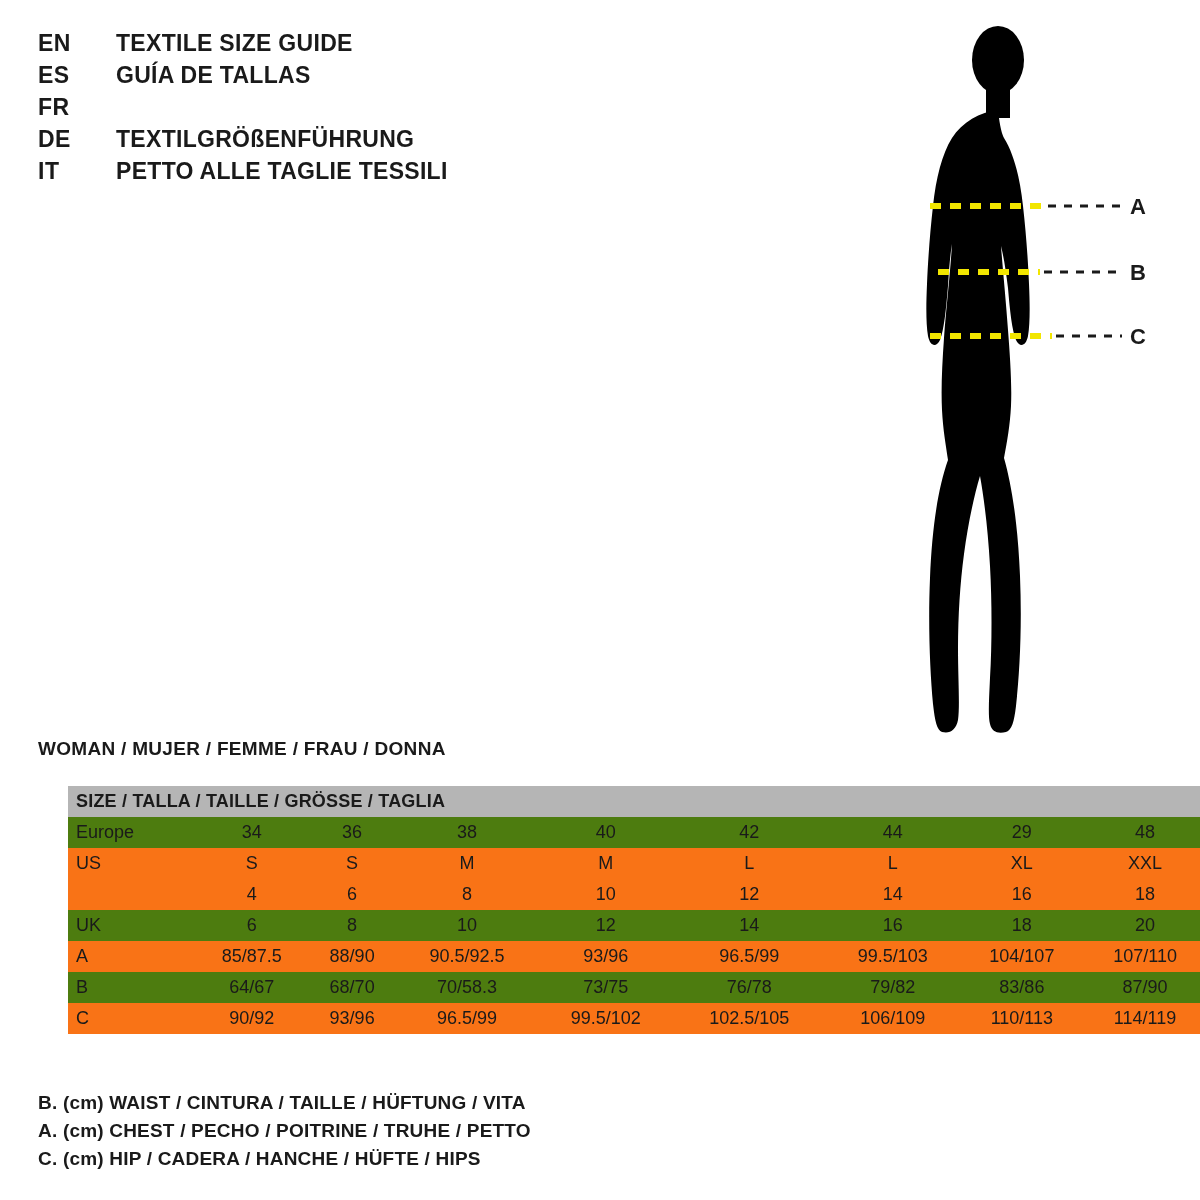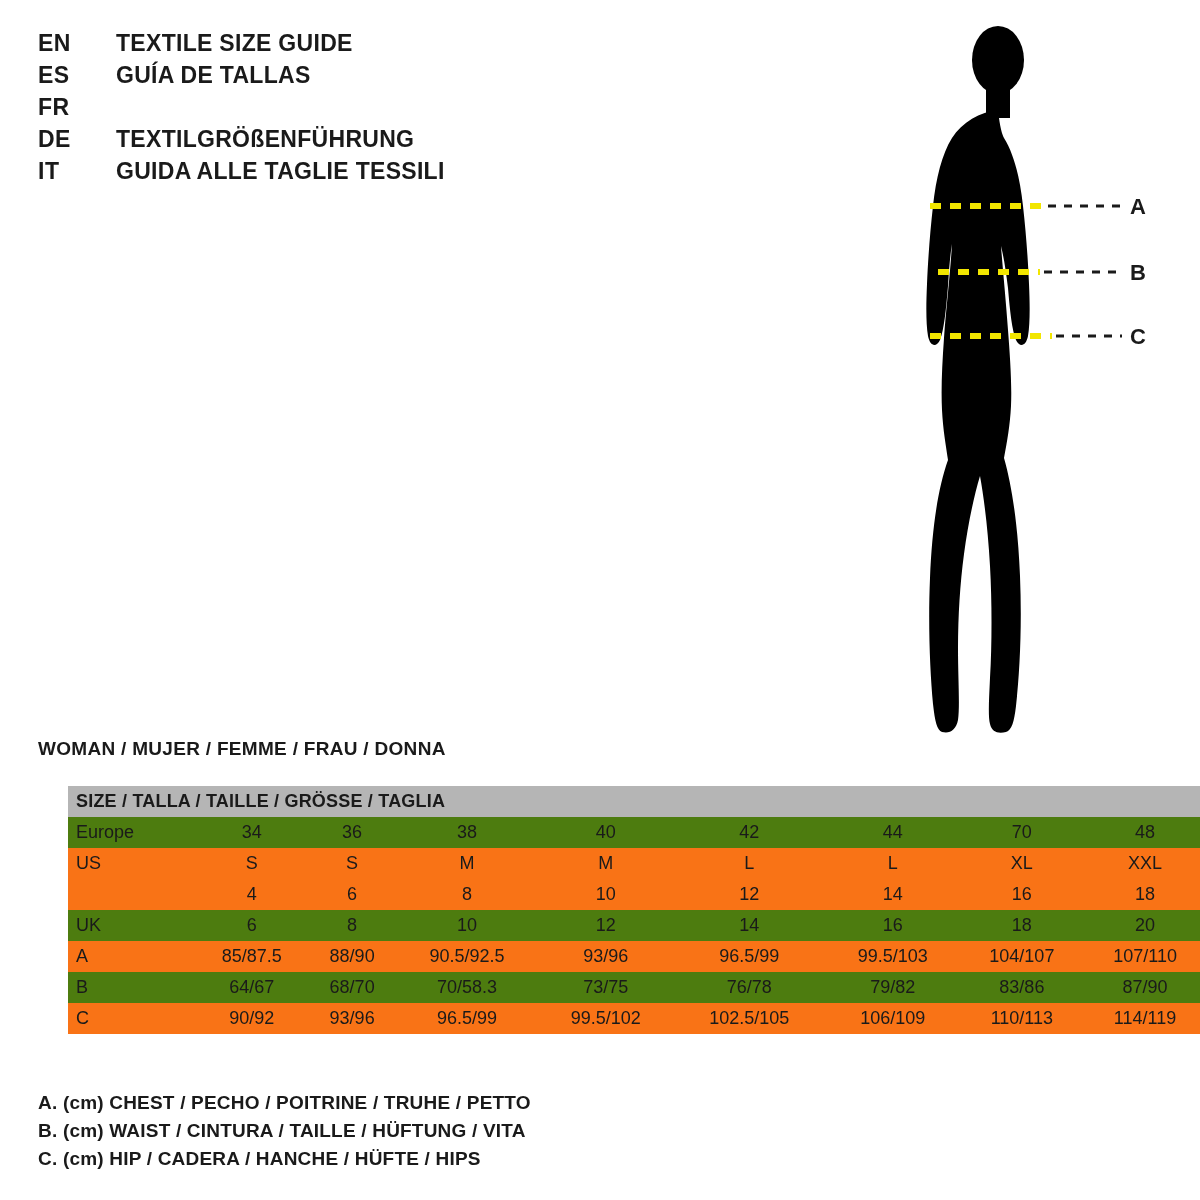--- a/index.html
+++ b/index.html
@@ -141,21 +141,21 @@
   </div>
   <div class="title-row">
     <span class="title-code">FR</span>
   </div>
   <div class="title-row">
     <span class="title-code">DE</span>
     <span class="title-text">TEXTILGRÖßENFÜHRUNG</span>
   </div>
   <div class="title-row">
     <span class="title-code">IT</span>
-    <span class="title-text">GUIDA ALLE TAGLIE TESSILI</span>
+    <span class="title-text">PETTO ALLE TAGLIE TESSILI</span>
   </div>
 </div>
 
 <div id="figure-block">
   <svg id="figure-svg" width="300" height="730" viewBox="0 0 300 730">
 
     <ellipse cx="118" cy="42" rx="26" ry="34" fill="#000000"></ellipse>
 
     <rect x="106" y="70" width="24" height="30" fill="#000000"></rect>
 
@@ -233,21 +233,21 @@
     </tr>
 
     <tr class="row-plain">
       <td class="cell-label">Europe</td>
       <td class="cell-val">34</td>
       <td class="cell-val">36</td>
       <td class="cell-val">38</td>
       <td class="cell-val">40</td>
       <td class="cell-val">42</td>
       <td class="cell-val">44</td>
-      <td class="cell-val">70</td>
+      <td class="cell-val">29</td>
       <td class="cell-val">48</td>
     </tr>
 
     <tr class="row-alt">
       <td class="cell-label">US</td>
       <td class="cell-val">S</td>
       <td class="cell-val">S</td>
       <td class="cell-val">M</td>
       <td class="cell-val">M</td>
       <td class="cell-val">L</td>
@@ -312,16 +312,16 @@
       <td class="cell-val">99.5/102</td>
       <td class="cell-val">102.5/105</td>
       <td class="cell-val">106/109</td>
       <td class="cell-val">110/113</td>
       <td class="cell-val">114/119</td>
     </tr>
   </tbody>
 </table>
 
 <div id="legend-block">
+  <div class="legend-row">B. (cm) WAIST / CINTURA / TAILLE / HÜFTUNG / VITA</div>
   <div class="legend-row">A. (cm) CHEST / PECHO / POITRINE / TRUHE / PETTO</div>
-  <div class="legend-row">B. (cm) WAIST / CINTURA / TAILLE / HÜFTUNG / VITA</div>
   <div class="legend-row">C. (cm) HIP / CADERA / HANCHE / HÜFTE / HIPS</div>
 </div>
 
 </body></html>

